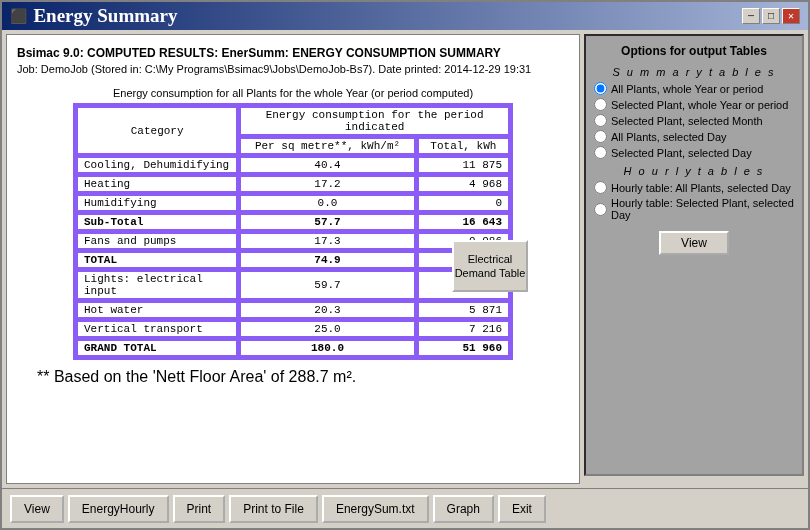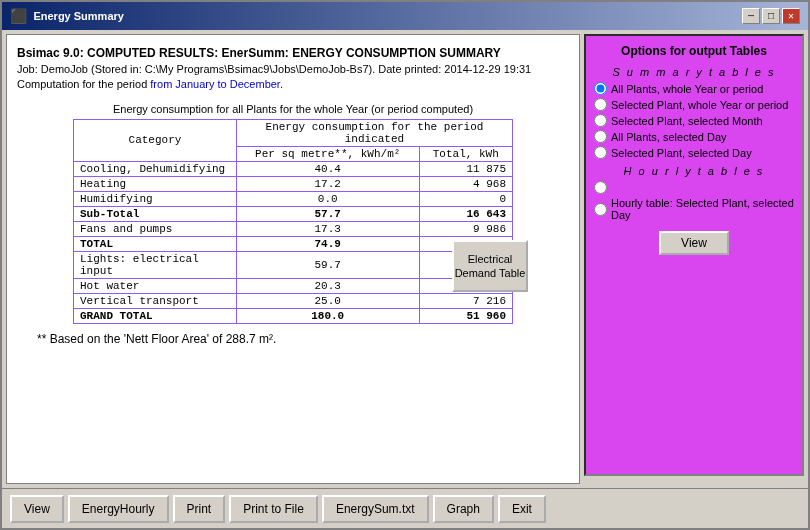--- a/index.html
+++ b/index.html
@@ -28,22 +28,22 @@
       justify-content: space-between;
       height: 28px;
       flex-shrink: 0;
     }
     .title-bar-left {
       display: flex;
       align-items: center;
       gap: 6px;
     }
     .title-bar-title {
-      font-family: Liberation Sans, sans-serif;
-      font-size: 11px;
+      font-family: Liberation Serif, serif;
+      font-size: 19px;
       font-weight: bold;
       color: white;
     }
     .title-bar-controls {
       display: flex;
       gap: 2px;
     }
     .title-btn {
       width: 18px;
       height: 16px;
@@ -67,21 +67,21 @@
       flex: 1;
       background: white;
       border: 1px solid #808080;
       margin: 4px 2px 4px 4px;
       padding: 10px;
       overflow: auto;
       font-size: 11px;
     }
     .right-panel {
       width: 220px;
-      background: #d946ef;
+      background: #a3a3a3;
       border: 2px inset #808080;
       margin: 4px 4px 12px 2px;
       padding: 8px;
       flex-shrink: 0;
     }
     .right-panel-title {
       font-family: Arial, sans-serif;
       font-size: 12px;
       font-weight: bold;
       text-align: center;
@@ -164,21 +164,21 @@
     }
     .section-header {
       font-family: Arial, sans-serif;
       font-size: 11px;
       text-align: center;
       color: #000;
       margin: 8px 0 4px 0;
     }
     .footnote {
       font-family: Arial, sans-serif;
-      font-size: 12px;
+      font-size: 16px;
       margin-top: 6px;
     }
     .toolbar {
       background: #d4d0c8;
       border-top: 1px solid #808080;
       padding: 4px 8px;
       display: flex;
       gap: 4px;
       align-items: center;
       height: 40px;
@@ -194,21 +194,21 @@
       height: 28px;
     }
     table.data-table {
       border-collapse: collapse;
       font-size: 11px;
       font-family: 'Courier New', monospace;
       margin-top: 6px;
     }
     table.data-table td, table.data-table th {
       padding: 1px 6px;
-      border: 1px solid #8b5cf6;
+      border: 5px solid #8b5cf6;
     }
   </style>
 </head>
 <body>
 
 <div class="window">
 
   <div class="title-bar">
     <div class="title-bar-left">
       <span style="font-size:14px;">⬛</span>
@@ -219,23 +219,20 @@
       <div class="title-btn">□</div>
       <div class="title-btn close">✕</div>
     </div>
   </div>
 
   <div class="content-area-wrapper">
 
     <div class="main-panel">
       <div class="header-text">Bsimac 9.0: COMPUTED RESULTS: EnerSumm: ENERGY CONSUMPTION SUMMARY</div>
       <div class="sub-header">Job: DemoJob (Stored in: C:\My Programs\Bsimac9\Jobs\DemoJob-Bs7). Date printed: 2014-12-29 19:31</div>
-      <div class="sub-header">
-        <span>Computation for the period </span><span class="blue-text">from January to December.</span>
-      </div>
 
       <div class="section-header" style="margin-top:10px;">Energy consumption for all Plants for the whole Year (or period computed)</div>
 
       <table class="data-table" style="width:440px; margin: 0 auto;">
         <tbody>
           <tr>
             <td rowspan="2" style="text-align:center; vertical-align:middle;">Category</td>
             <td colspan="2" style="text-align:center;">Energy consumption for the period indicated</td>
           </tr>
           <tr>
@@ -331,20 +328,21 @@
           <input type="radio" name="table-option" style="">
           <span>Selected Plant, selected Day</span>
         </label>
       </div>
 
       <div class="section-title">H o u r l y   t a b l e s</div>
 
       <div class="radio-group">
         <label class="radio-item">
           <input type="radio" name="table-option" style="">
+          <span>Hourly table: All Plants, selected Day</span>
         </label>
         <label class="radio-item">
           <input type="radio" name="table-option" style="">
           <span>Hourly table: Selected Plant, selected Day</span>
         </label>
       </div>
 
       <div class="view-btn-container">
         <button class="view-btn">View</button>
       </div>

